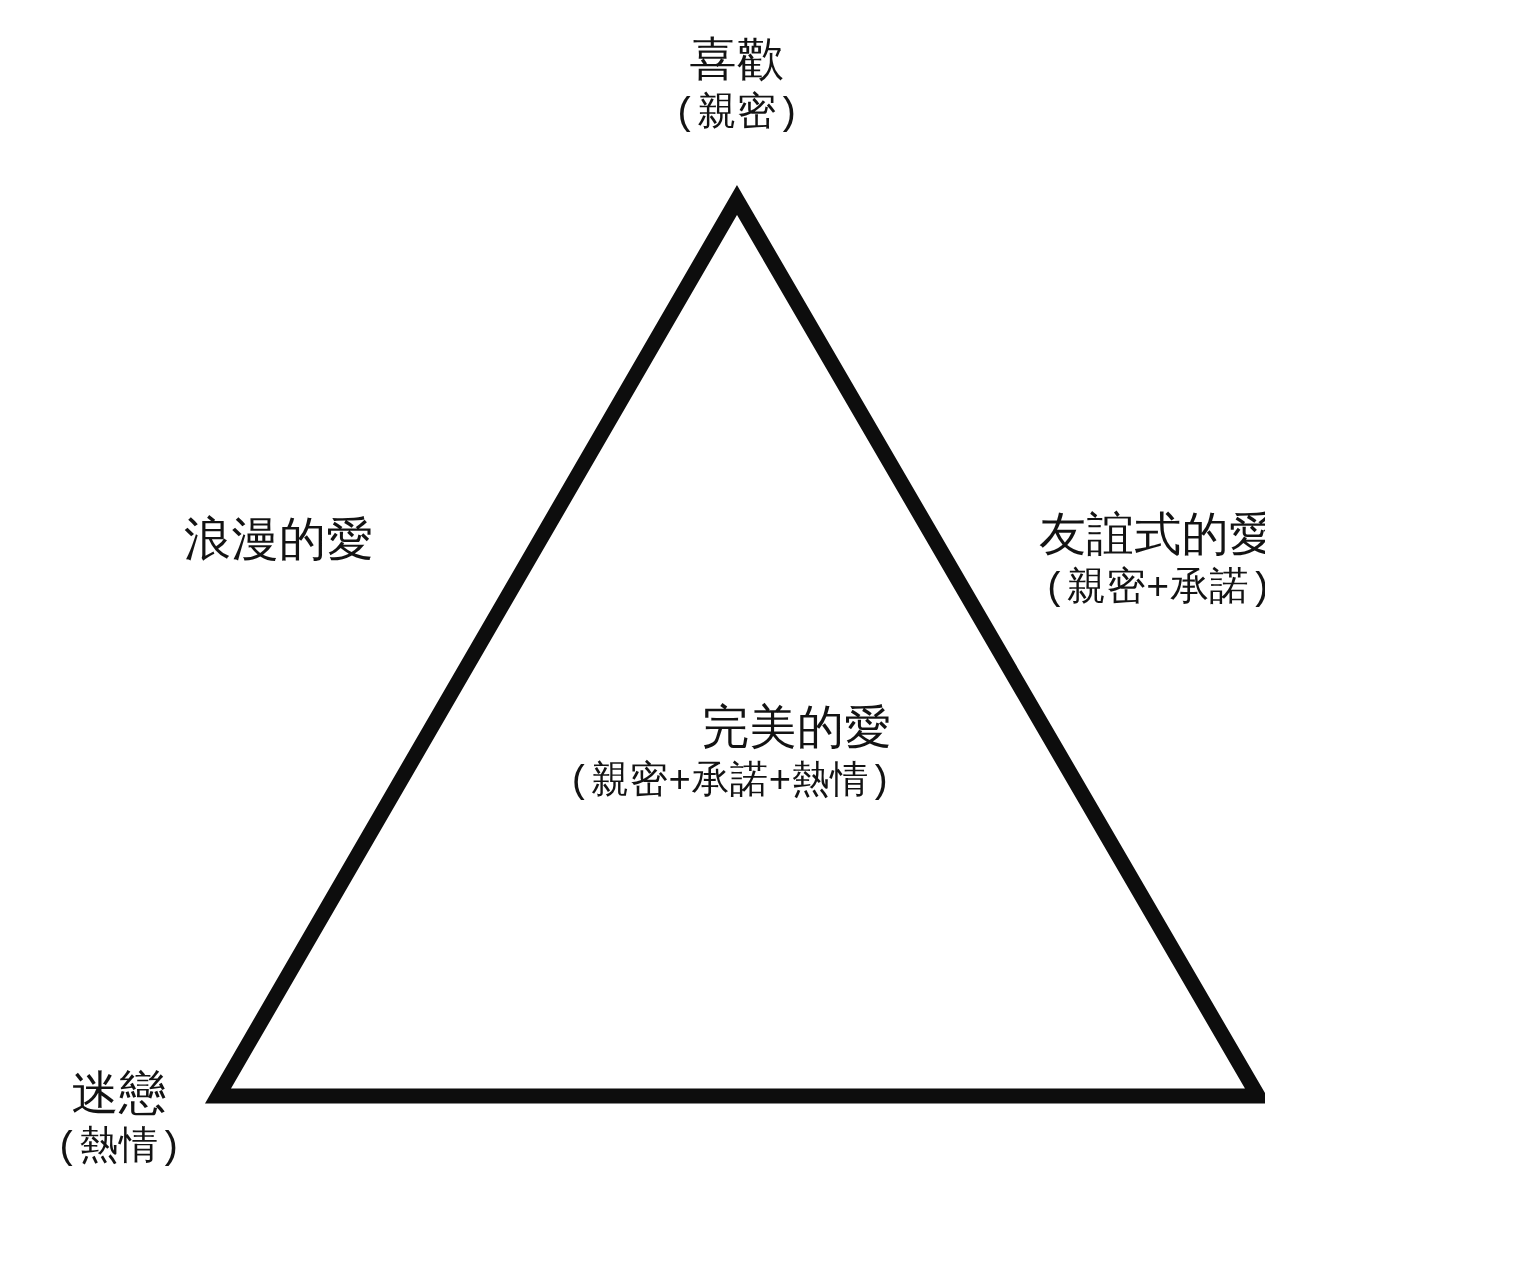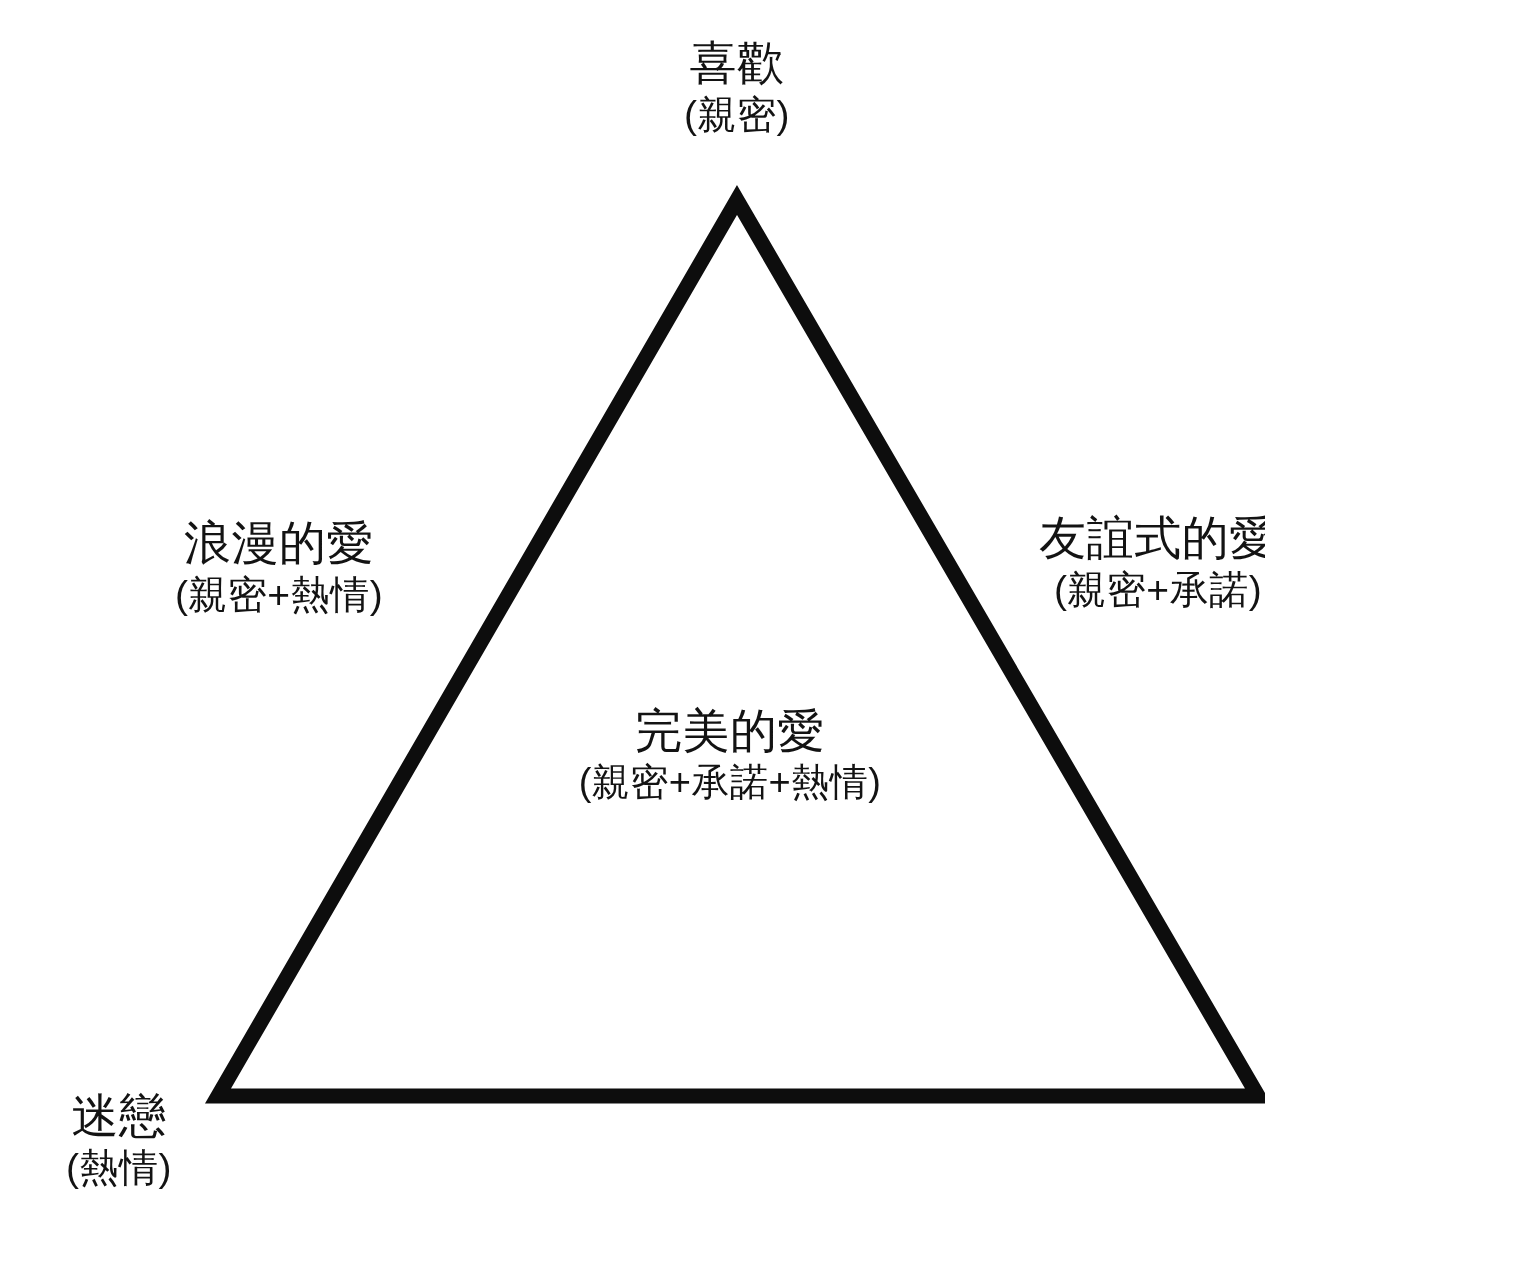--- a/index.html
+++ b/index.html
@@ -7,21 +7,21 @@
     margin: 0;
     padding: 0;
     background: #ffffff;
   }
   #stage {
     position: relative;
     width: 1265px;
     height: 1280px;
     background: #ffffff;
     overflow: hidden;
-    font-family: Liberation Sans, sans-serif;
+    font-family: Liberation Mono, monospace;
     color: #141414;
   }
   #triangle-svg {
     position: absolute;
     left: 0;
     top: 0;
     width: 1530px;
     height: 1280px;
   }
   .label {
@@ -61,29 +61,28 @@
     top: 509px;
     transform: translateX(-50%);
   }
 
   
   #label-center {
     left: 730px;
     top: 702px;
     transform: translateX(-50%);
   }
-  #label-center .l1 { font-size: 47px; }
+  #label-center .l1 { font-size: 47px; text-align: right; }
   #label-center .l2 { font-size: 38px; }
 
   
   #label-bottom-left {
     left: 119px;
     top: 1068px;
     transform: translateX(-50%);
-    margin-top: 19px;
   }
 
   
   #label-bottom-right {
     left: 1392px;
     top: 1048px;
     transform: translateX(-50%);
   }
 
   
@@ -111,21 +110,20 @@
     <polygon points="737,200 1258,1096 218,1096" fill="none" stroke="#0d0d0d" stroke-width="15" stroke-linejoin="miter"></polygon>
   </svg>
 
   <div class="label" id="label-top">
     <span class="l1">喜歡</span>
     <span class="l2">(親密)</span>
   </div>
 
   <div class="label" id="label-left">
     <span class="l1">浪漫的愛</span>
-    <span class="l2">(親密+熱情)</span>
   </div>
 
   <div class="label" id="label-right">
     <span class="l1">友誼式的愛</span>
     <span class="l2">(親密+承諾)</span>
   </div>
 
   <div class="label" id="label-center">
     <span class="l1">完美的愛</span>
     <span class="l2">(親密+承諾+熱情)</span>

